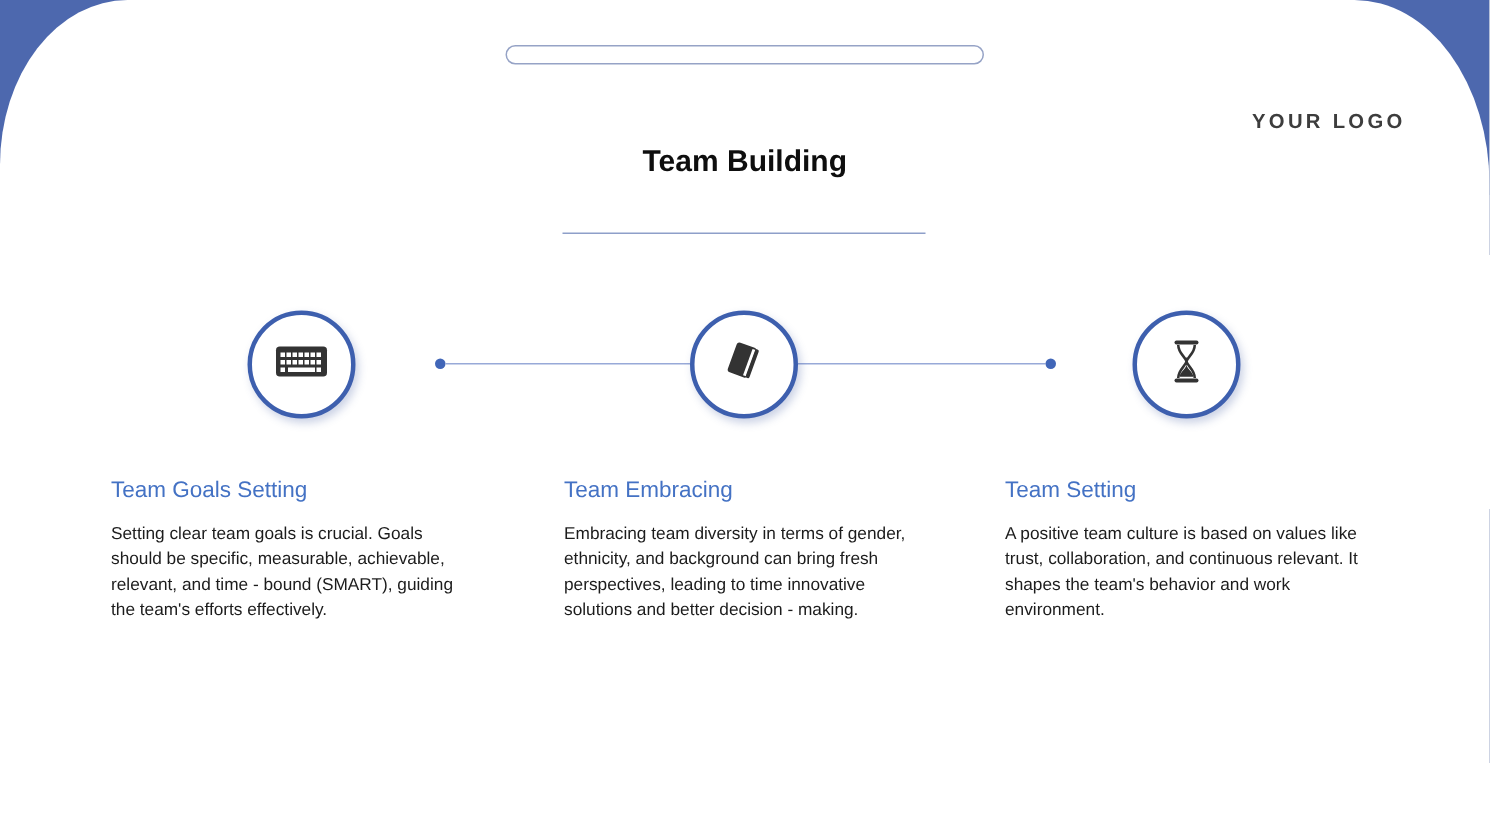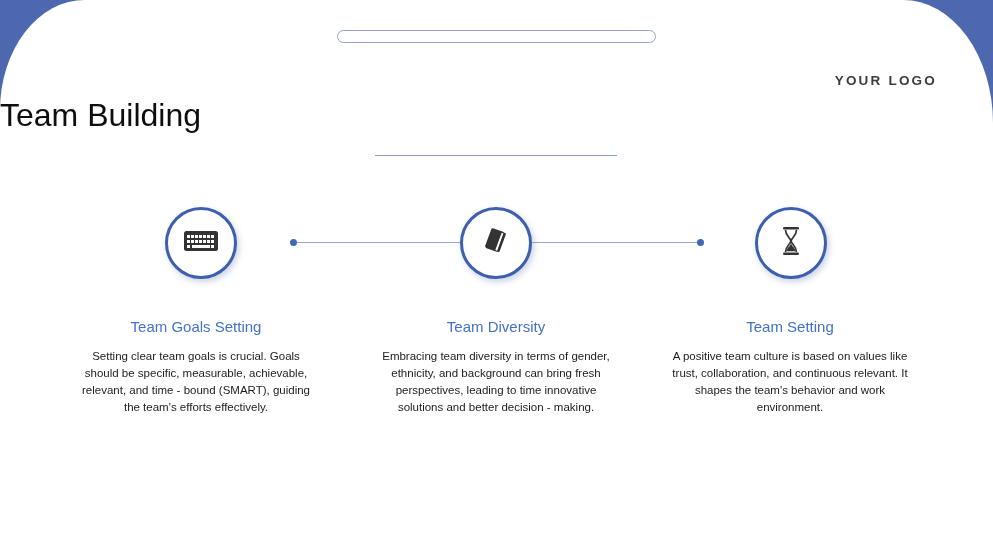--- a/index.html
+++ b/index.html
@@ -5,36 +5,36 @@
   html,body{margin:0;padding:0;background:#e9e9e9;font-family:"Liberation Sans",sans-serif;}
   .slide{position:relative;width:993px;height:558px;overflow:hidden;background:#4D68AE;}
   .white-canvas{position:absolute;inset:0;background:#ffffff;
     border-top-left-radius:85px 110px;border-top-right-radius:90px 123px;}
   .blue-band{position:absolute;top:0;left:0;right:0;height:130px;background:#4D68AE;z-index:0;}
   .content{position:absolute;inset:0;z-index:2;}
   .pill{position:absolute;left:337px;top:30px;width:317px;height:11px;
     border:1px solid #96a3c6;border-radius:7px;background:#fff;}
   .logo{position:absolute;top:29px;right:56px;font-size:13.5px;font-weight:600;
     letter-spacing:2.2px;color:#3d3d3d;margin-top:44px;}
-  .title{position:absolute;left:0;right:0;top:97px;text-align:left;
-    font-size:32px;color:#0e0e0e;font-weight:400;}
+  .title{position:absolute;left:0;right:0;top:97px;text-align:center;
+    font-size:20px;color:#0e0e0e;font-weight:700;}
   .title-rule{position:absolute;left:375px;top:155px;width:242px;height:1px;background:#8e9fc9;}
   .connector{position:absolute;top:242px;height:1px;background:#98A9D8;}
   .connector.left{left:297px;width:163px;}
   .connector.right{left:532px;width:165px;}
   .dot{position:absolute;top:239px;width:7px;height:7px;border-radius:50%;background:#4166B8;}
   .dot.d1{left:290px;}
   .dot.d2{left:697px;}
   .circle{position:absolute;top:207px;width:66px;height:66px;border:3px solid #3D5FAE;
     border-radius:50%;background:#fff;display:flex;align-items:center;justify-content:center;
     box-shadow:2px 3px 6px rgba(70,95,160,0.28);}
   .circle.c1{left:165px;}
   .circle.c2{left:460px;}
   .circle.c3{left:755px;}
-  .col{position:absolute;top:318px;text-align:center;}
+  .col{position:absolute;top:318px;}
   .col.col1{left:74px;width:244px;}
   .col.col2{left:376px;width:240px;}
   .col.col3{left:670px;width:240px;}
   .col h3{margin:0 0 13px 0;font-size:15px;font-weight:400;color:#4472C4;}
   .col p{margin:0;font-size:11.5px;line-height:17px;color:#1c1c1c;}
 </style>
 </head>
 <body>
 
 <div class="slide">
@@ -105,21 +105,21 @@
         </svg>
       </span>
     </div>
 
     <div class="col col1">
       <h3>Team Goals Setting</h3>
       <p>Setting clear team goals is crucial. Goals should be specific, measurable, achievable, relevant, and time - bound (SMART), guiding the team's efforts effectively.</p>
     </div>
 
     <div class="col col2">
-      <h3>Team Diversity</h3>
+      <h3>Team Embracing</h3>
       <p>Embracing team diversity in terms of gender, ethnicity, and background can bring fresh perspectives, leading to time innovative solutions and better decision - making.</p>
     </div>
 
     <div class="col col3">
       <h3>Team Setting</h3>
       <p>A positive team culture is based on values like trust, collaboration, and continuous relevant. It shapes the team's behavior and work environment.</p>
     </div>
 
   </div>
 </div>

